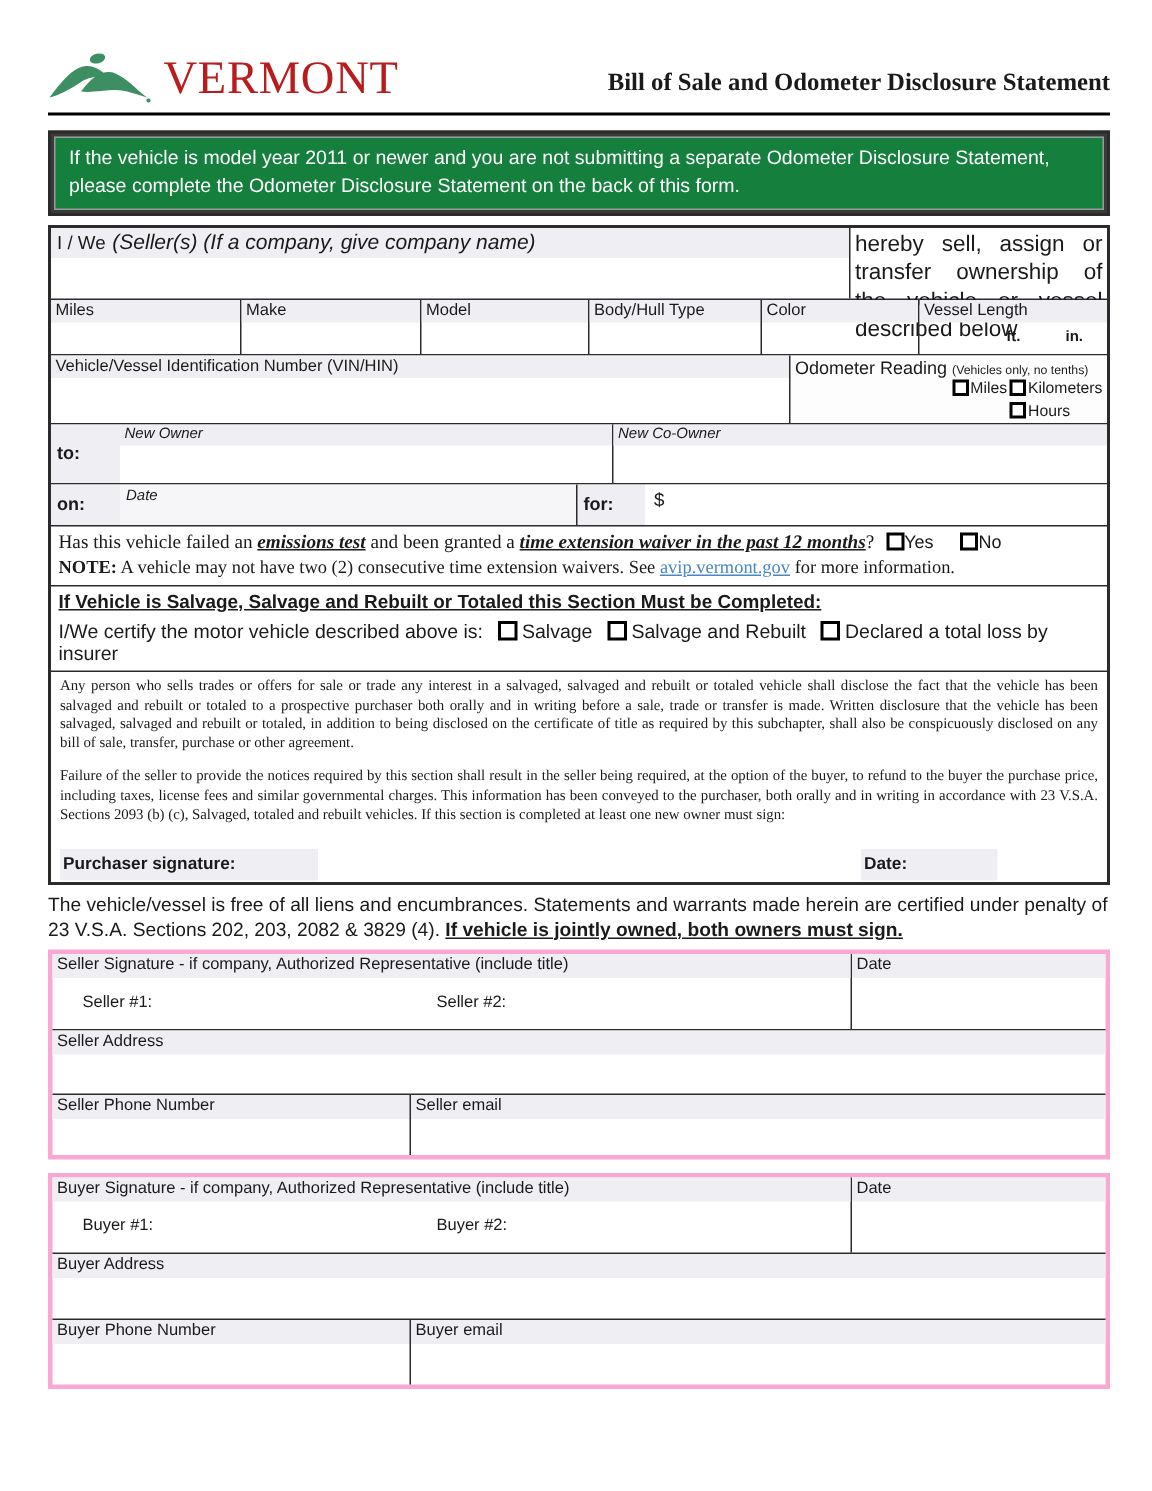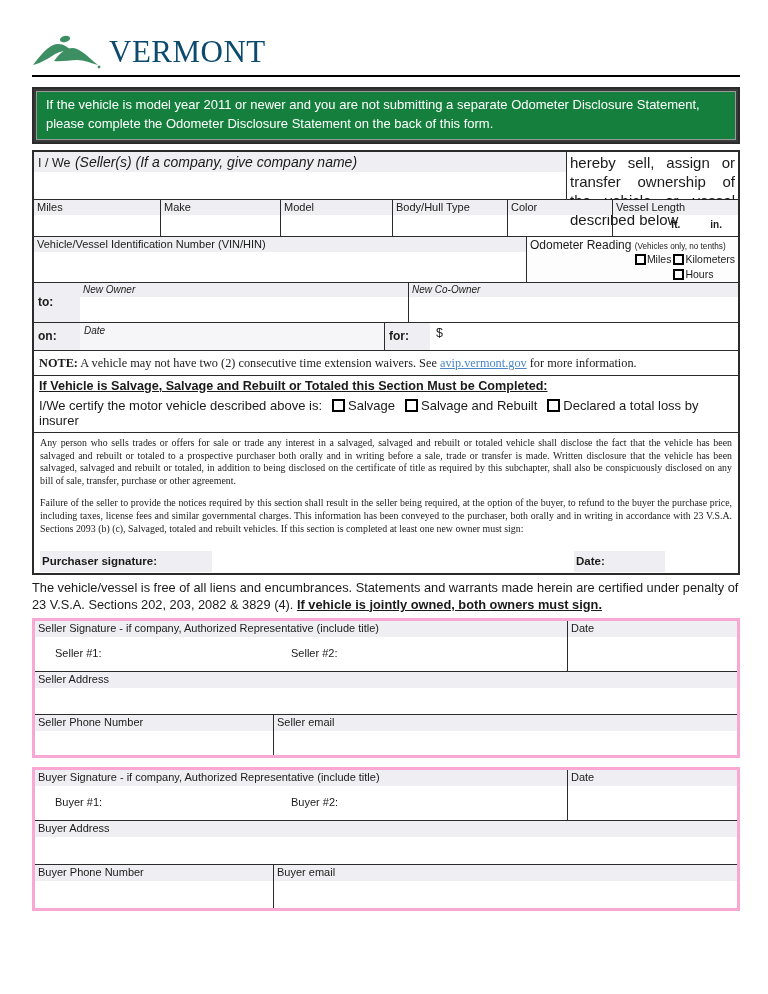--- a/index.html
+++ b/index.html
@@ -4,21 +4,21 @@
 <style>
   * { margin:0; padding:0; box-sizing:border-box; }
   html,body { background:#ffffff; }
   body { width:768px; height:994px; font-family:"Liberation Sans", sans-serif; color:#1a1a1a; }
   .page { width:768px; height:994px; padding:28px 28px 0 32px; overflow:hidden; background:#fff; }
 
   
   .hdr { display:flex; justify-content:space-between; align-items:flex-end; height:44px; }
   .logo { display:flex; align-items:center; gap:3px; }
   .logo svg { display:block; }
-  .logo-text { font-family:"Liberation Serif", serif; font-size:31px; line-height:.9; letter-spacing:.5px; color:#0c4a6e; }
+  .logo-text { font-family:"Liberation Serif", serif; font-size:31px; line-height:.9; letter-spacing:.5px; color:#b91c1c; }
   .title { font-family:"Liberation Serif", serif; font-weight:bold; font-size:16.5px; padding-bottom:7px; }
   .rule { border-top:2px solid #000; margin-top:3px; }
   .subhdr { display:flex; justify-content:space-between; margin-top:6px; font-family:"Liberation Serif", serif; height:56px; }
   .dept-name { font-size:12.5px; }
   .agency { font-style:italic; font-size:10.5px; }
   .addr { text-align:right; font-size:12px; line-height:1.22; }
   .addr-phone { font-size:10px; }
   .addr-web { font-weight:bold; font-size:11px; }
 
   
@@ -111,20 +111,21 @@
       <span>
         <svg width="74" height="40" viewBox="0 0 74 40">
           <ellipse cx="33" cy="7" rx="5.2" ry="3.2" fill="#3E8E63" transform="rotate(-14 33 7)"></ellipse>
           <path d="M1,33 C8,24 16,13 25,12 C31,11.5 36,15 41,20 C34,18 27,19 20,24 C13,28.5 6,32 1,33 Z" fill="#3E8E63"></path>
           <path d="M22,29 C30,18 38,14 45,17 C53,20.5 58,27 66,33 C59,31 52,28 45,28 C37,28 29,30 22,29 Z" fill="#3E8E63"></path>
           <circle cx="67" cy="35" r="1.4" fill="#3E8E63"></circle>
         </svg>
       </span>
       <span class="logo-text">VERMONT</span>
     </div>
+    <div class="title">Bill of Sale and Odometer Disclosure Statement</div>
   </div>
   <div class="rule"></div>
 
   <div class="banner-outer">
     <div class="banner">If the vehicle is model year 2011 or newer and you are not submitting a separate Odometer Disclosure Statement, please complete the Odometer Disclosure Statement on the back of this form.</div>
   </div>
 
   <div class="tbl main">
 
     <div class="r r1">
@@ -186,20 +187,21 @@
     </div>
 
     <div class="r r5 bt">
       <div class="side">on:</div>
       <div class="datecell">Date</div>
       <div class="side bl">for:</div>
       <div class="forcell">$</div>
     </div>
 
     <div class="r r6 bt">
+      <div class="em-line1"><span>Has this vehicle failed an </span><span class="emb">emissions test</span><span> and been granted a </span><span class="emb">time extension waiver in the past 12 months</span><span>?</span><span class="cb em-cb"></span><span class="yn">Yes</span><span class="cb em-cb"></span><span class="yn">No</span></div>
       <div class="em-line2"><b>NOTE:</b><span> A vehicle may not have two (2) consecutive time extension waivers. See </span><span class="link">avip.vermont.gov</span><span> for more information.</span></div>
     </div>
 
     <div class="r salv bt">
       <div class="salv-head">If Vehicle is Salvage, Salvage and Rebuilt or Totaled this Section Must be Completed:</div>
       <div class="certify"><span>I/We certify the motor vehicle described above is:</span><span class="cb"></span><span>Salvage</span><span class="cb"></span><span>Salvage and Rebuilt</span><span class="cb"></span><span>Declared a total loss by insurer</span></div>
     </div>
 
     <div class="r fine bt">
       <p>Any person who sells trades or offers for sale or trade any interest in a salvaged, salvaged and rebuilt or totaled vehicle shall disclose the fact that the vehicle has been salvaged and rebuilt or totaled to a prospective purchaser both orally and in writing before a sale, trade or transfer is made. Written disclosure that the vehicle has been salvaged, salvaged and rebuilt or totaled, in addition to being disclosed on the certificate of title as required by this subchapter, shall also be conspicuously disclosed on any bill of sale, transfer, purchase or other agreement.</p>

